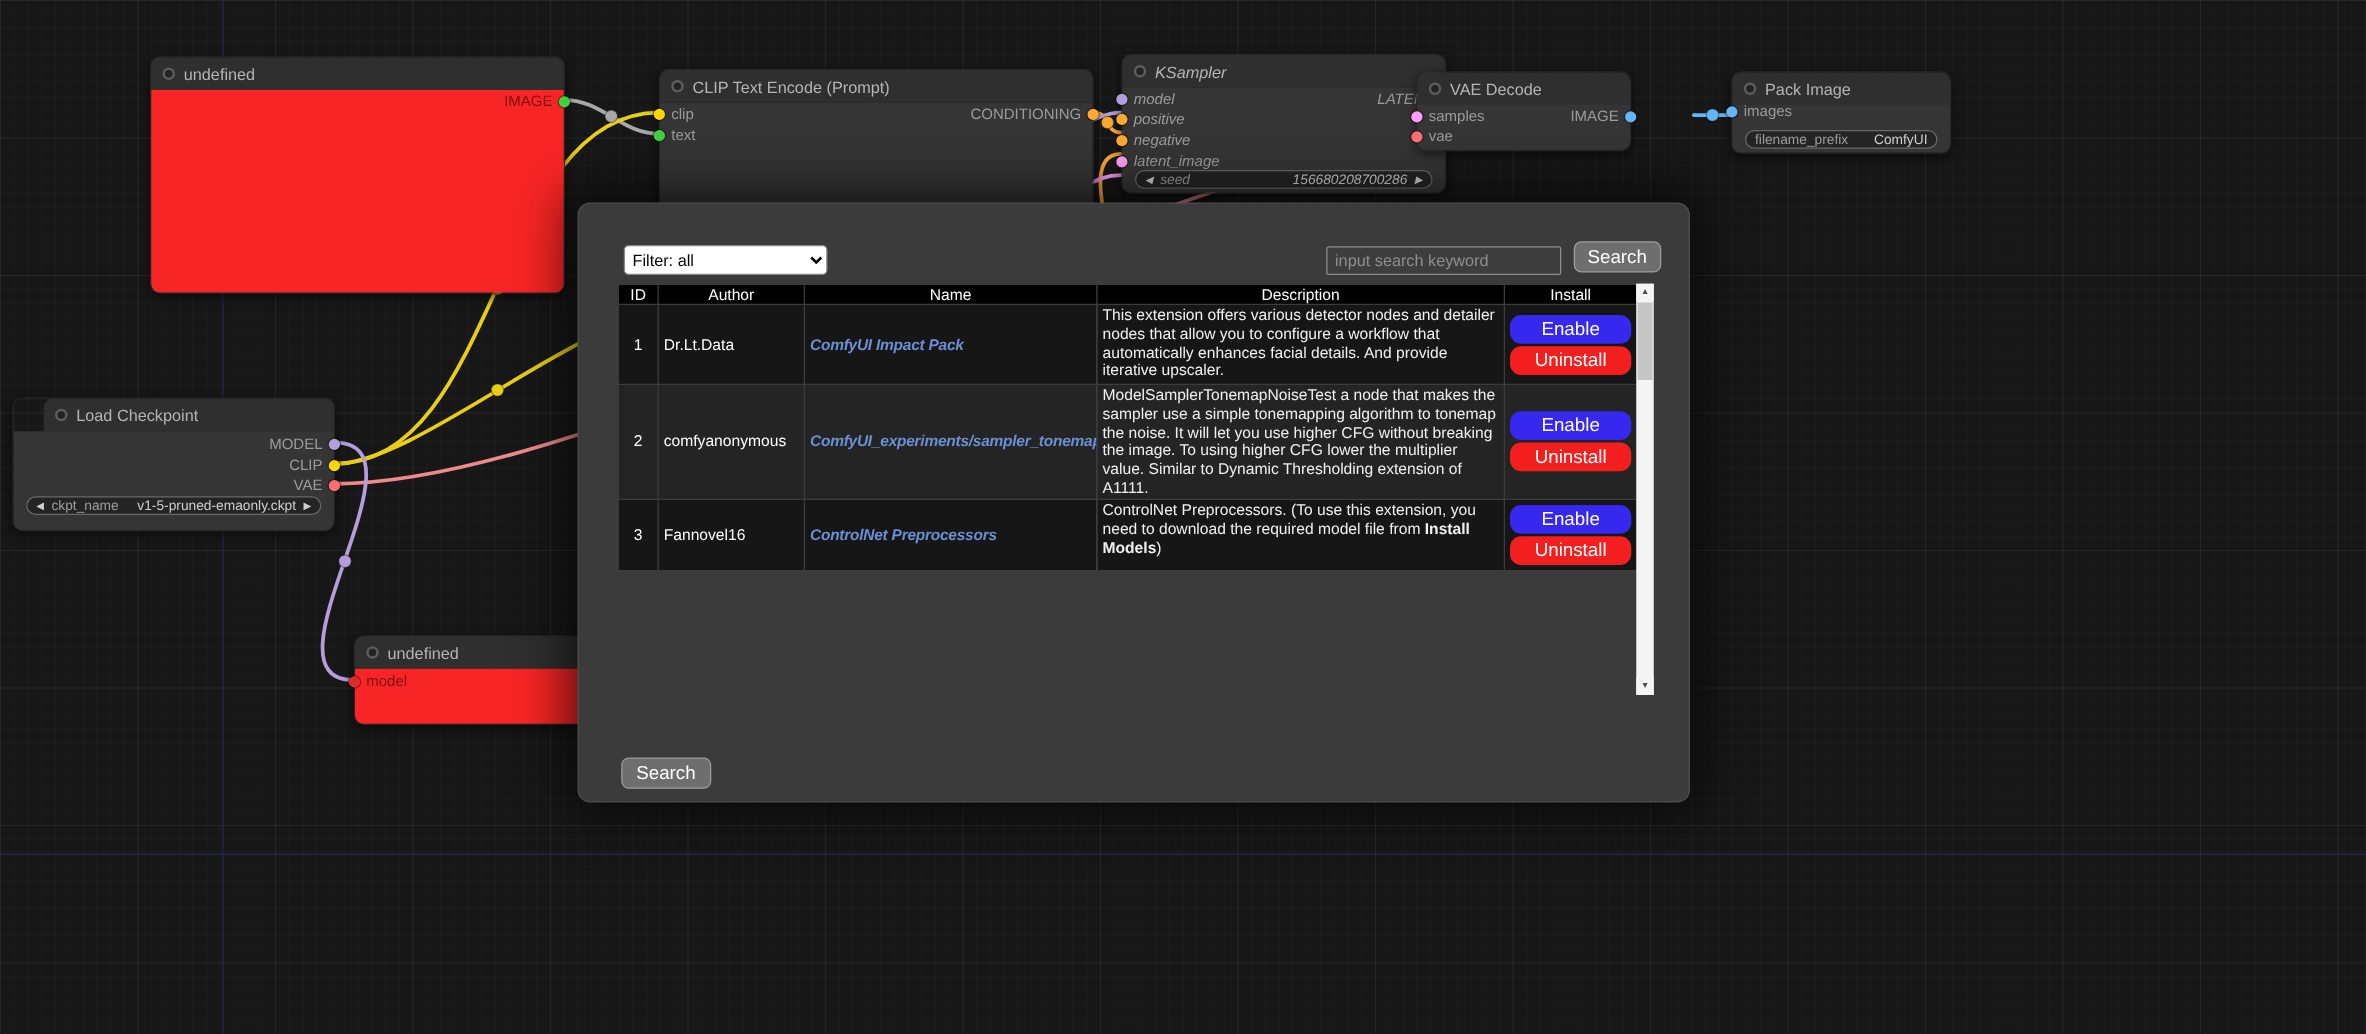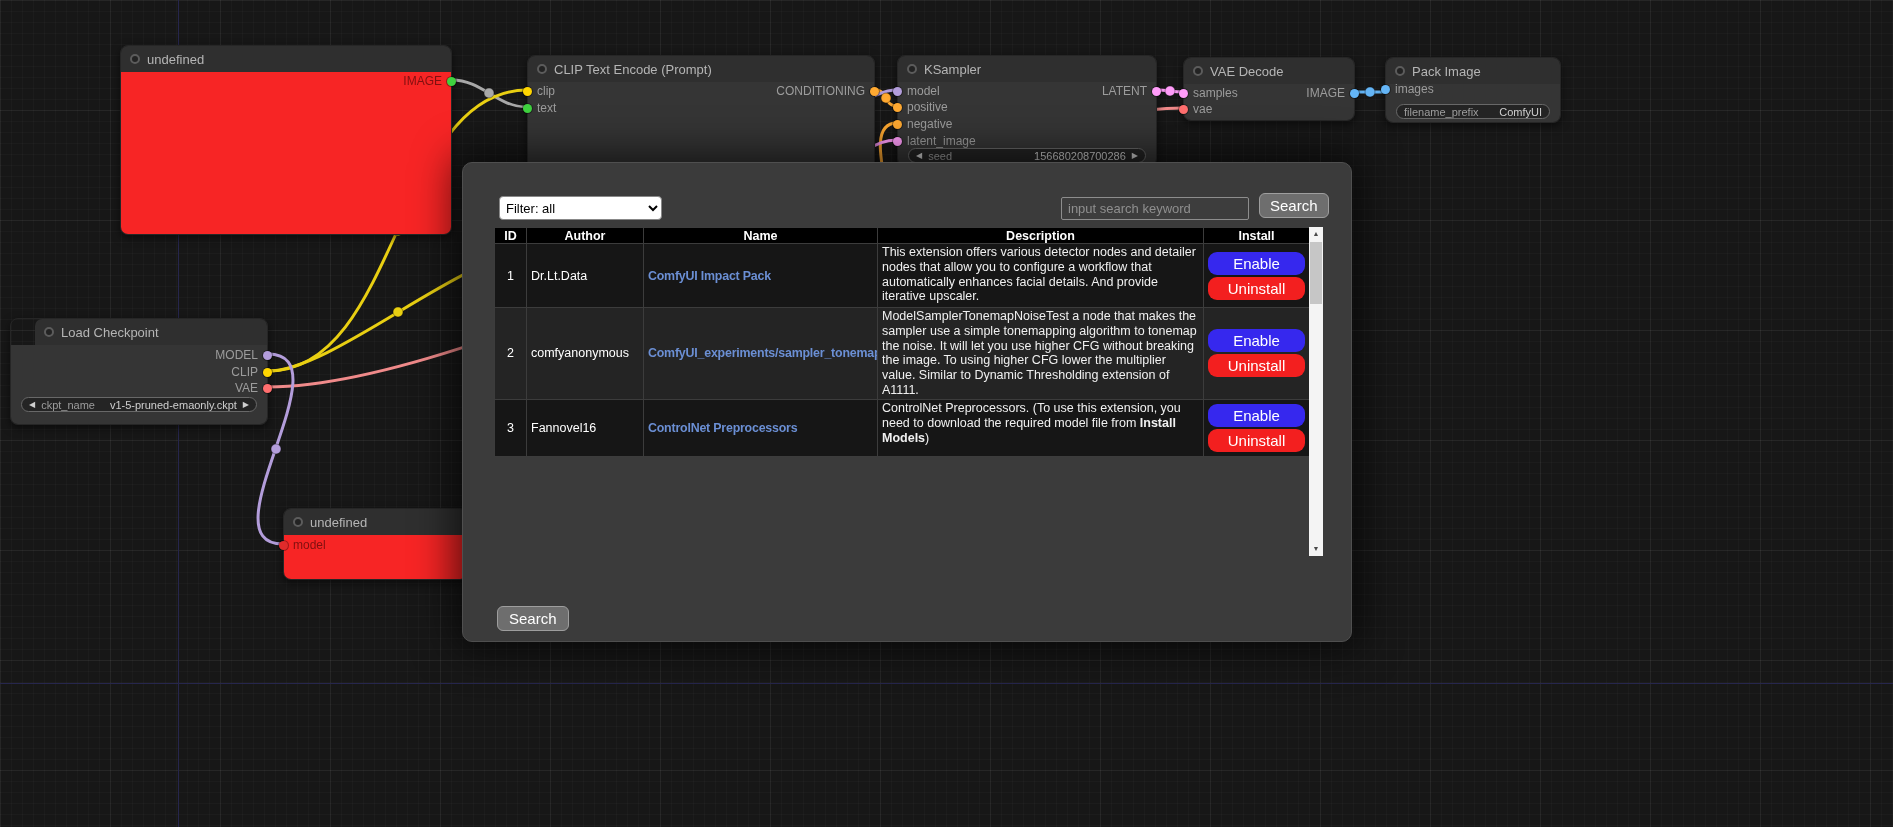--- a/index.html
+++ b/index.html
@@ -81,29 +81,29 @@
   .gray-btn{
     background:#6e6e6e;border:1px solid #9e9e9e;border-radius:6px;
     color:#fff;font-size:15px;font-family:inherit;cursor:pointer;
   }
   .search-btn{position:absolute;left:796px;top:30px;padding:3px 10px;}
   .close-btn{position:absolute;left:34px;top:443px;padding:3px 11px;}
   
   .tablewrap{position:absolute;left:31px;top:64px;width:830px;height:330px;}
   table.ext{border-collapse:collapse;width:815px;table-layout:fixed;color:#fff;}
   table.ext th{
-    background:#000;color:#fff;font-weight:bold;font-size:12.5px;
+    background:#000;color:#fff;font-weight:normal;font-size:12.5px;
     border:1px solid #3c3c3c;height:15px;padding:0 2px;
   }
   table.ext td{border:1px solid #3c3c3c;padding:1px 4px;font-size:12.5px;}
   tr.row-a{background:#161616;}
   tr.row-b{background:#242424;}
   td.cell-id{text-align:center;vertical-align:middle;}
   td.cell-author{vertical-align:middle;padding-left:6px;}
-  td.cell-name{vertical-align:middle;overflow:hidden;}
+  td.cell-name{vertical-align:middle;overflow:hidden;font-style:italic;}
   a.name-link{
     color:#6b8fd4;font-weight:700;font-size:12.4px;letter-spacing:-0.2px;
     text-decoration:none;white-space:nowrap;cursor:pointer;
   }
   td.cell-desc{
     vertical-align:top;font-size:12.4px;line-height:1.185;color:#f0f0f0;padding:2px 4px;
   }
   td.cell-install{text-align:center;vertical-align:middle;padding:1px 2px;}
   .btn{
     display:block;width:97px;margin:2px auto;border:none;border-radius:9px;
@@ -175,21 +175,21 @@
   <div class="slot in" style="top:45px">
     <span class="dot c-string"></span>
     <span class="slabel">text</span>
   </div>
   <div class="slot out" style="top:28px">
     <span class="slabel">CONDITIONING</span>
     <span class="dot c-cond"></span>
   </div>
 </div>
 
-<div class="node" style="left:897px;top:55px;width:260px;height:112px;">
+<div class="node" style="left:897px;top:43px;width:260px;height:112px;font-style:italic;">
   <div class="titlebar">
     <span class="titledot"></span>
     <span>KSampler</span>
   </div>
   <div class="nodebody"></div>
   <div class="slot in" style="top:28px">
     <span class="dot c-model"></span>
     <span class="slabel">model</span>
   </div>
   <div class="slot in" style="top:44px">
@@ -209,21 +209,21 @@
     <span class="dot c-latent"></span>
   </div>
   <div class="widget" style="top:92px">
     <span class="arrow">◀</span>
     <span class="wlabel">seed</span>
     <span class="wvalue">156680208700286</span>
     <span class="arrow">▶</span>
   </div>
 </div>
 
-<div class="node" style="left:1183px;top:57px;width:172px;height:64px;">
+<div class="node" style="left:1133px;top:57px;width:172px;height:64px;">
   <div class="titlebar">
     <span class="titledot"></span>
     <span>VAE Decode</span>
   </div>
   <div class="nodebody"></div>
   <div class="slot in" style="top:28px">
     <span class="dot c-latent"></span>
     <span class="slabel">samples</span>
   </div>
   <div class="slot in" style="top:44px">

